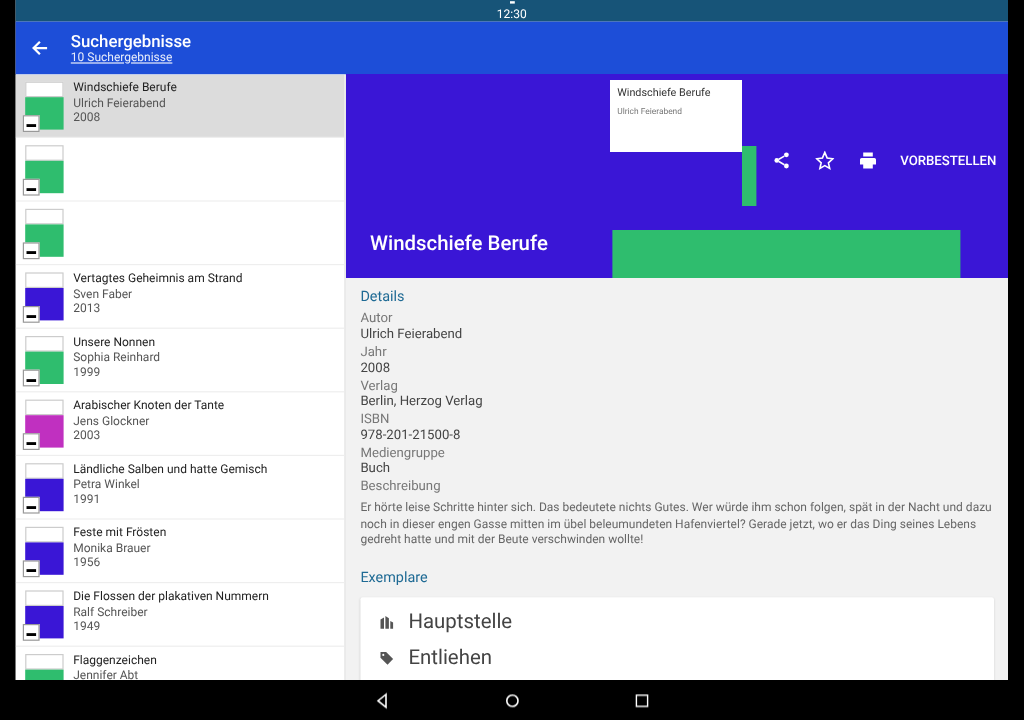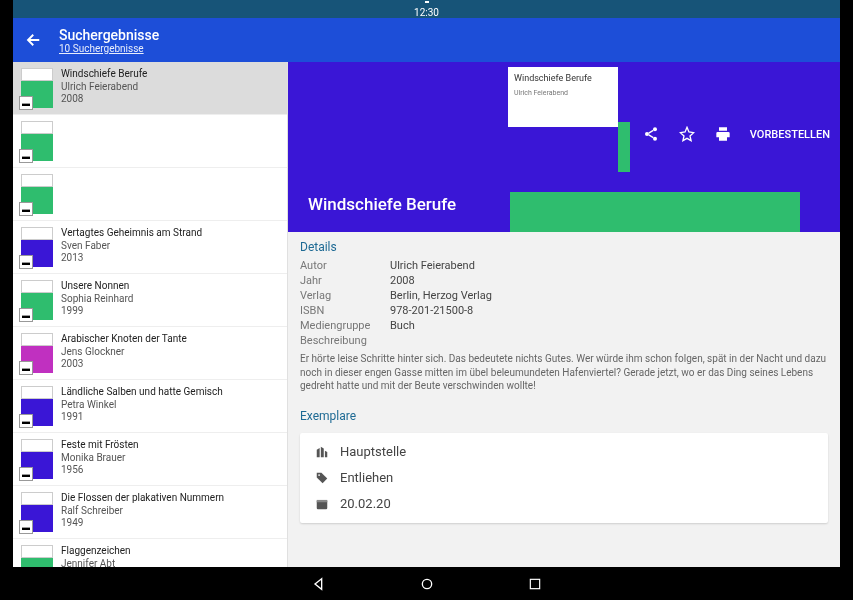--- a/index.html
+++ b/index.html
@@ -44,26 +44,26 @@
 .hero .cover { position:absolute; left:220px; top:5px; width:110px; height:115px; background:#fff; }
 .hero .cover .ct { font-size:9px; padding:6px; color:#333;}
 .hero .cover .ca { font-size:7px; padding:0 6px; color:#777;}
 .hero .cover .cb { position:absolute; left:0; right:0; bottom:0; height:55px; background:#3a16d6;}
 .hero .htxt { position:absolute; left:20px; bottom:18px; color:#fff; font-size:17px; font-weight:500;}
 .hero .actions { position:absolute; right:10px; top:23px; display:flex; align-items:center; gap:18px; color:#fff;margin-top:40px;}
 .hero .actions .ico { width:18px; height:18px; display:flex; align-items:center; justify-content:center; cursor:pointer;}
 .hero .actions .reserve { font-size:11px; font-weight:500; cursor:pointer;}
 
 .section-h { font-size:12px; color:#1e6a94; padding:8px 12px 4px;}
-.kv { display:flex; font-size:11px; padding:1px 12px; color:#444;}
+.kv { display:flex; font-size:11px; padding:1px 12px; color:#444;flex-direction:column;}
 .kv .k { width:90px; color:#777;}
 .desc { font-size:10px; color:#666; padding:4px 12px 8px; line-height:1.35;}
 
 .card { background:#fff; margin:6px 12px; border-radius:2px; box-shadow:0 1px 2px rgba(0,0,0,.15); padding:6px 0;}
-.crow { display:flex; align-items:center; gap:10px; padding:5px 14px; font-size:13px; color:#444;}
+.crow { display:flex; align-items:center; gap:10px; padding:5px 14px; font-size:17px; color:#444;}
 .crow .ci { width:16px; height:16px; display:flex; align-items:center; justify-content:center; color:#666;}
 
 
 .navbar { position:absolute; left:0; right:0; bottom:0; height:33px; background:#000; display:flex; align-items:center; justify-content:center; gap:90px;}
 .navbar .nb { width:18px; height:18px; display:flex; align-items:center; justify-content:center; color:#fff; cursor:pointer;}
 
 svg { display:block; }
 </style>
 </head>
 <body>

